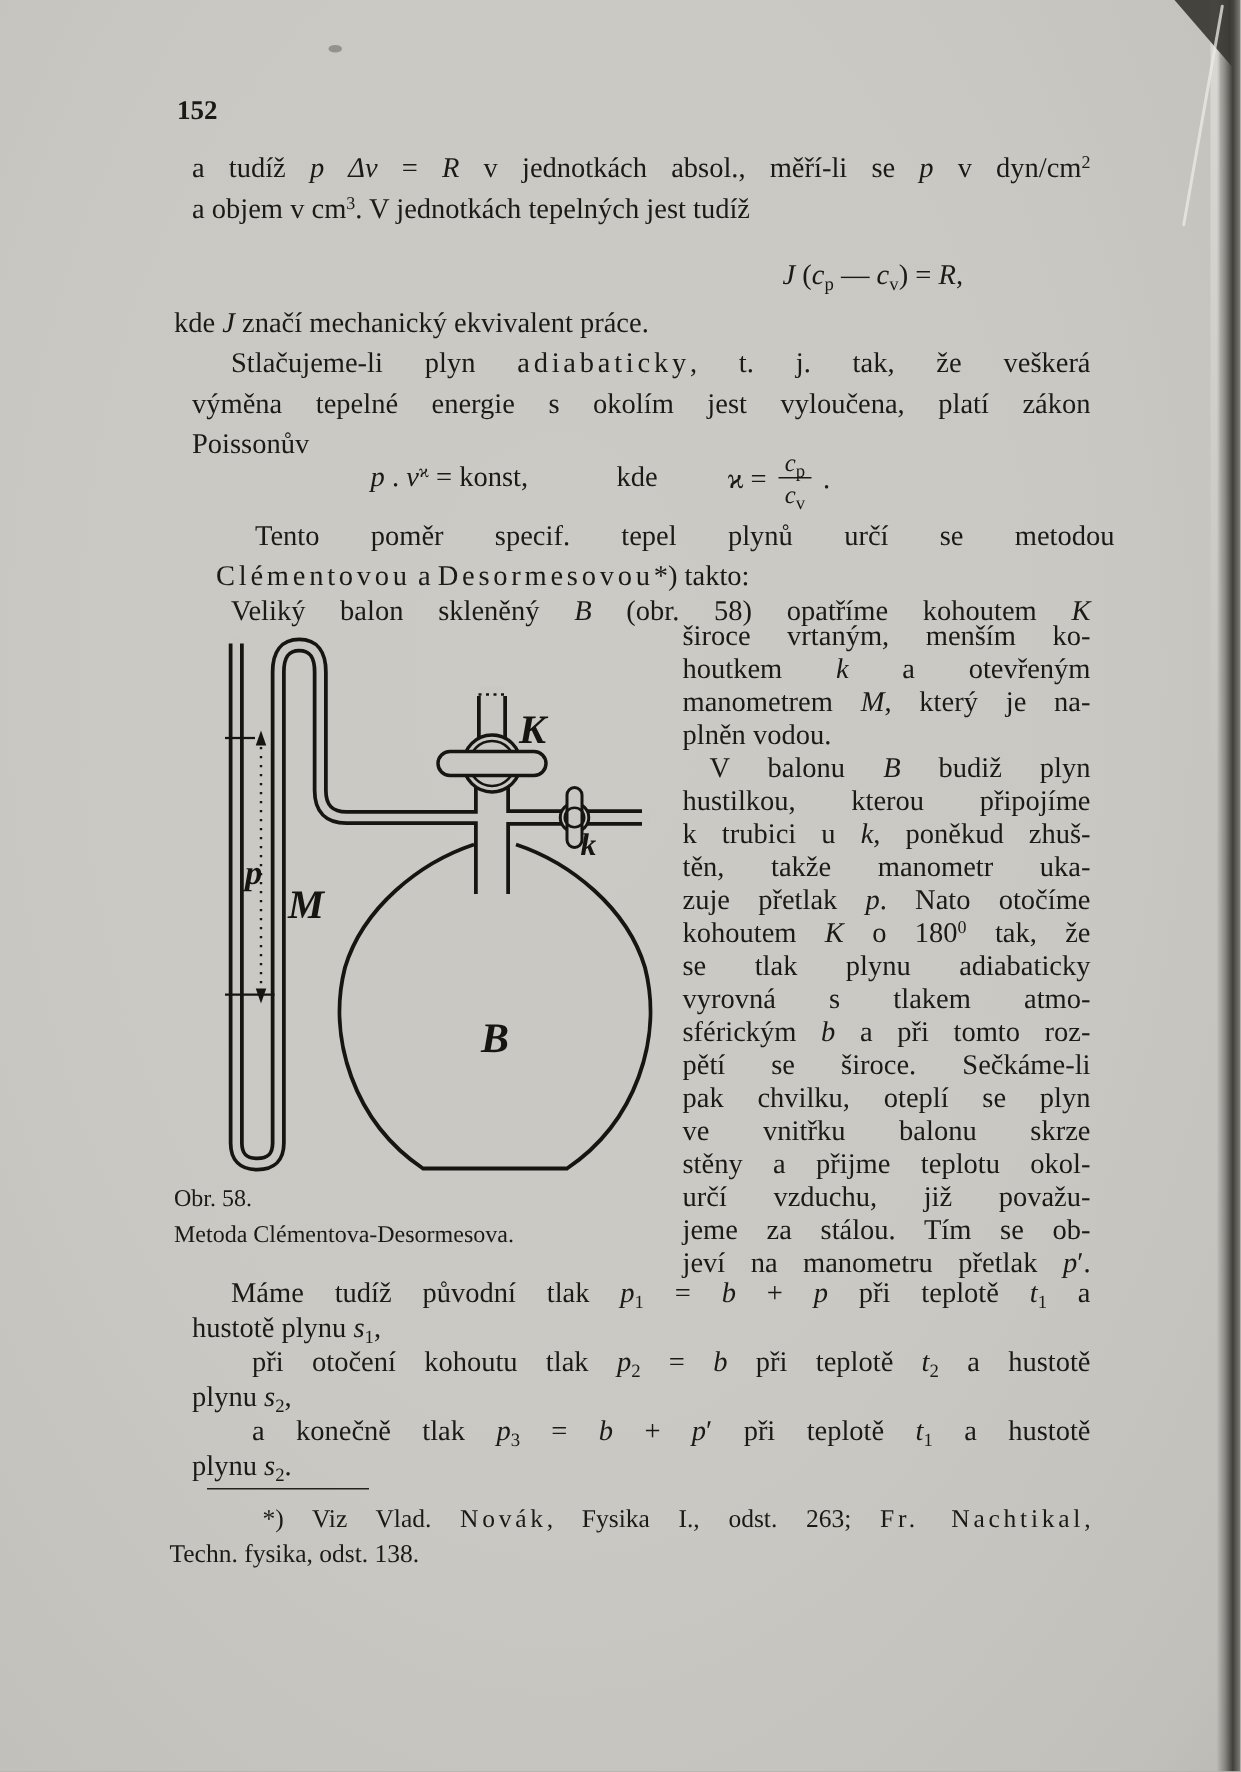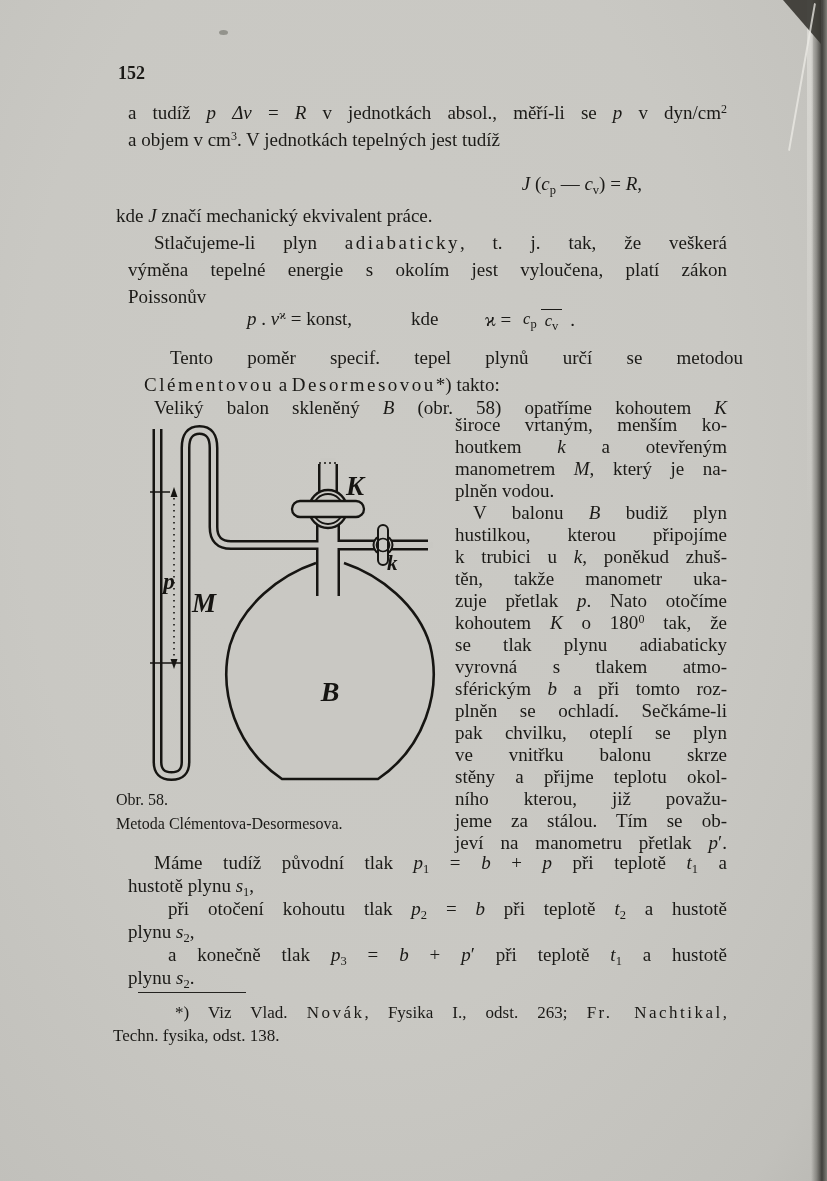--- a/index.html
+++ b/index.html
@@ -22,21 +22,21 @@
   #pageno{left:118px;top:60px;font-size:18px;font-weight:bold;}
   #para1{left:128px;top:99px;width:599px;}
   #formula1{left:128px;top:170px;width:514px;text-align:right;}
   #kdeline{left:116px;top:202px;width:599px;}
   #para2{left:128px;top:229px;width:599px;}
   #formula2{left:128px;top:290px;width:599px;height:58px;}
   #formula2 .fpart{position:absolute;top:15px;}
   #f2lhs{left:119px;}
   #f2kde{left:283px;}
   #f2rhs{left:357px;top:5px !important;display:flex;align-items:center;gap:8px;height:48px;}
-  .frac{display:inline-flex;text-align:left;font-size:16.5px;line-height:19px;}
+  .frac{display:inline-flex;flex-direction:column;text-align:left;font-size:16.5px;line-height:19px;}
   .frac .den{border-top:1.7px solid #1b1a17;padding:1px 4px 0 4px;}
   .frac .num{padding:0 4px;}
   #para3{left:144px;top:344px;width:599px;}
   #veliky{left:128px;top:394px;width:599px;}
   #rightcol{left:455px;top:414px;width:272px;line-height:22px;}
   #bottomblk{left:128px;top:851px;width:599px;line-height:23px;}
   #fnrule{position:absolute;left:138px;top:992px;width:108px;border-top:1.8px solid #23221f;}
   #footnote{left:113px;top:1001px;width:614px;font-size:17px;line-height:23px;}
   #footnote .find{text-indent:62px;}
   #figcaption{position:absolute;left:116px;top:788px;width:340px;text-align:left;font-size:16px;line-height:24px;}
@@ -104,25 +104,25 @@
     <div>plněn vodou.</div>
     <div class="j ind2">V balonu <i>B</i> budiž plyn</div>
     <div class="j">hustilkou, kterou připojíme</div>
     <div class="j">k trubici u <i>k</i>, poněkud zhuš-</div>
     <div class="j">těn, takže manometr uka-</div>
     <div class="j">zuje přetlak <i>p</i>. Nato otočíme</div>
     <div class="j">kohoutem <i>K</i> o 180<sup>0</sup> tak, že</div>
     <div class="j">se tlak plynu adiabaticky</div>
     <div class="j">vyrovná s tlakem atmo-</div>
     <div class="j">sférickým <i>b</i> a při tomto roz-</div>
-    <div class="j">plněn se ochladí. Sečkáme-li</div>
+    <div class="j">pětí se široce. Sečkáme-li</div>
     <div class="j">pak chvilku, oteplí se plyn</div>
     <div class="j">ve vnitřku balonu skrze</div>
     <div class="j">stěny a přijme teplotu okol-</div>
-    <div class="j">ního kterou, již považu-</div>
+    <div class="j">určí vzduchu, již považu-</div>
     <div class="j">jeme za stálou. Tím se ob-</div>
     <div class="j">jeví na manometru přetlak <i>p</i>′.</div>
   </div>
 
   <svg id="figure" viewBox="0 0 310 372" xmlns="http://www.w3.org/2000/svg">
 
     <path d="M186,143 C150,155 112,185 100,225 C88,272 106,328 152,359 L248,359 C294,328 312,272 300,225 C288,185 250,155 214,143 Z" fill="#c9c8c3"></path>
     <path d="M186,143 C150,155 112,185 100,225 C88,272 106,328 152,359 L248,359 C294,328 312,272 300,225 C288,185 250,155 214,143" fill="none" stroke="#161512" stroke-width="2.6"></path>
 
     <path d="M198,96 L198,176" fill="none" stroke="#161512" stroke-width="24"></path>

